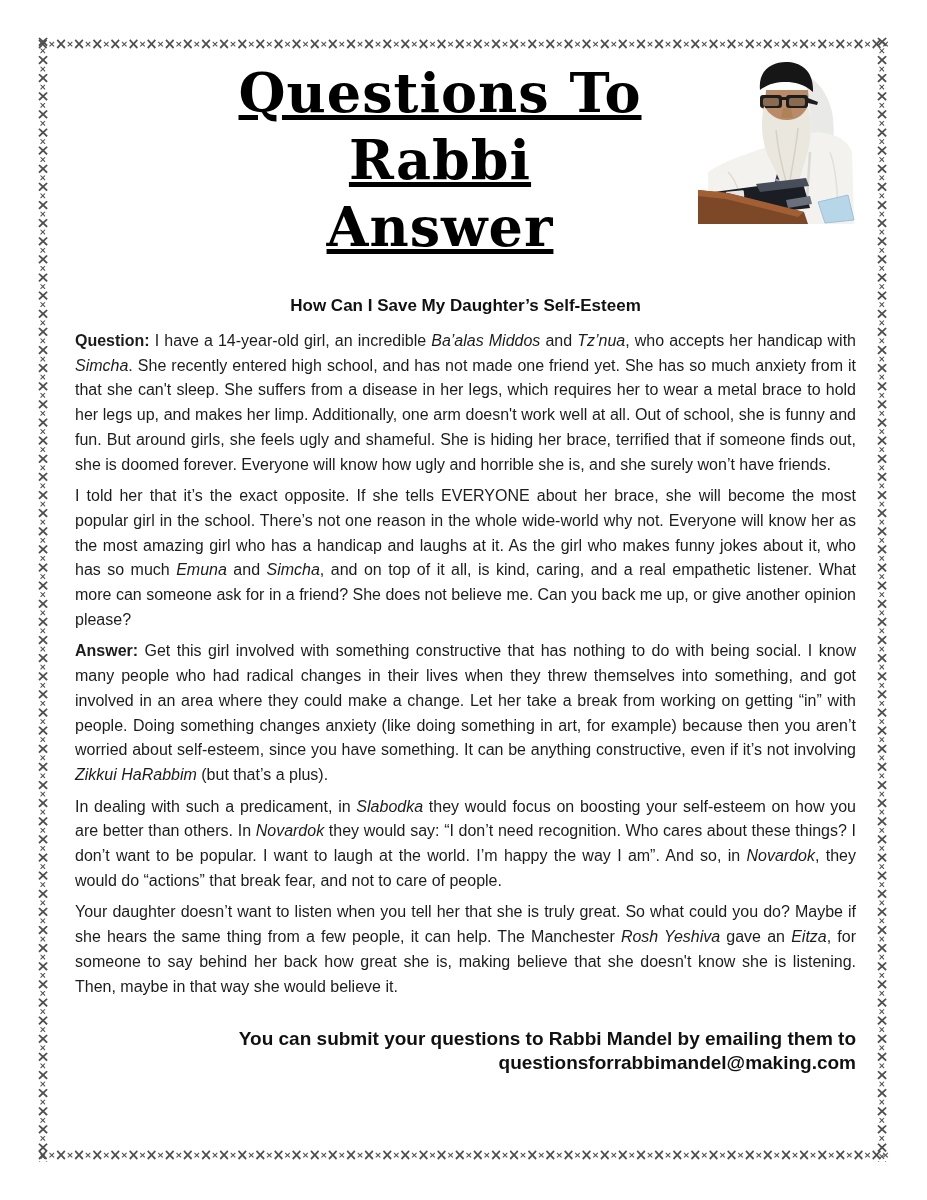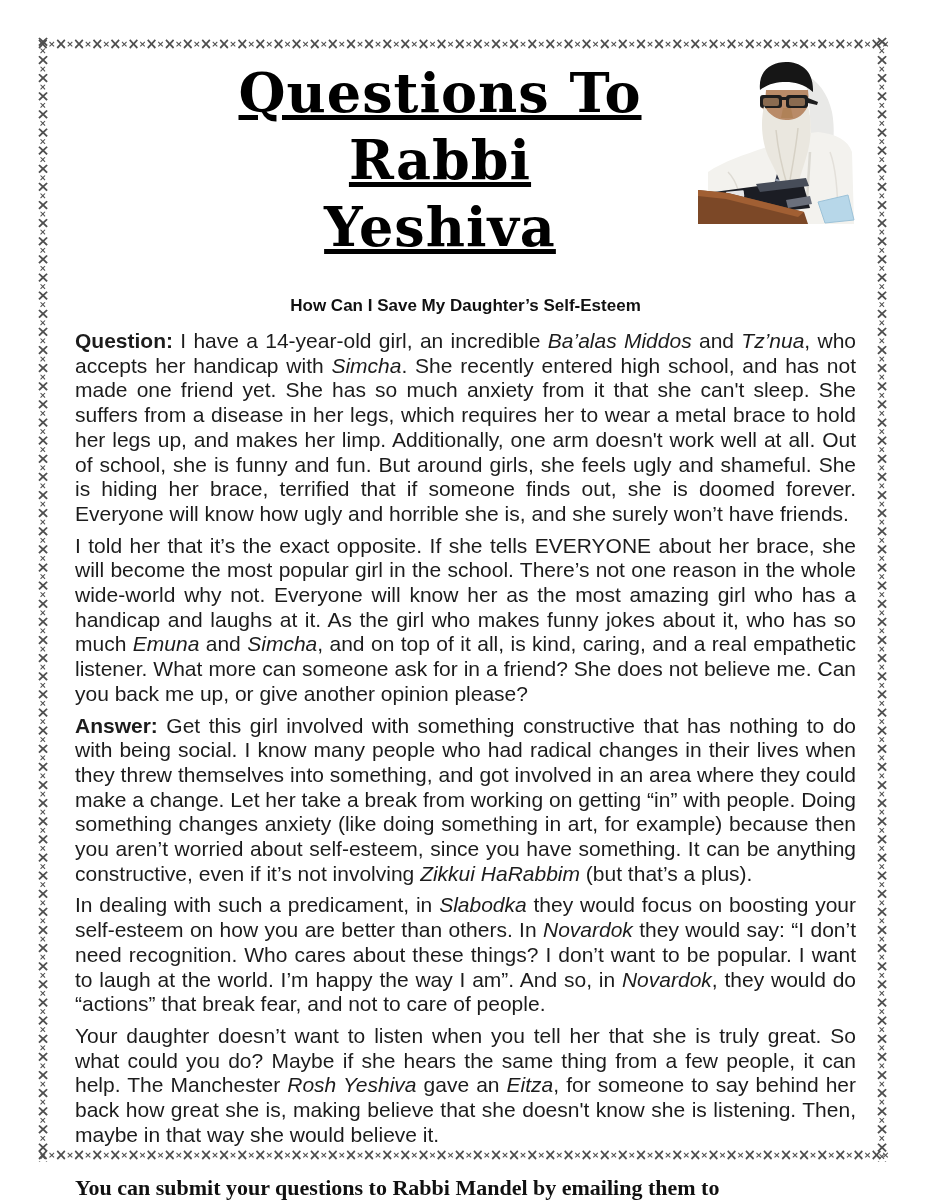--- a/index.html
+++ b/index.html
@@ -25,40 +25,40 @@
     font-family:"DejaVu Serif", serif;font-weight:bold;color:#000;
     font-size:54px;line-height:67px;letter-spacing:1px;
   }
   .photo{position:absolute;left:698px;top:60px;}
 
   .content{position:absolute;left:75px;top:294px;width:781px;}
   .subtitle{
     text-align:center;font-weight:bold;font-size:17px;line-height:24px;margin:0 0 11px 0;color:#111;
   }
   .content p{
-    margin:0 0 7px 0;text-align:justify;font-size:21px;line-height:24.7px;color:#1c1c1c;
+    margin:0 0 7px 0;text-align:justify;font-size:16px;line-height:24.7px;color:#1c1c1c;
   }
   .content p span.b{font-weight:bold;}
   .content p span.i{font-style:italic;}
   .footer{
-    margin-top:28px;text-align:left;font-weight:bold;font-size:22px;line-height:24px;color:#111;font-family:Liberation Serif, serif;
+    margin-top:28px;text-align:right;font-weight:bold;font-size:19px;line-height:24px;color:#111;
   }
 </style>
 </head>
 <body>
 
 <div class="border-strip" id="b-top" style="color: rgb(79, 79, 79);"><span class="bx">×</span><span class="sx">×</span><span class="bx">×</span><span class="sx">×</span><span class="bx">×</span><span class="sx">×</span><span class="bx">×</span><span class="sx">×</span><span class="bx">×</span><span class="sx">×</span><span class="bx">×</span><span class="sx">×</span><span class="bx">×</span><span class="sx">×</span><span class="bx">×</span><span class="sx">×</span><span class="bx">×</span><span class="sx">×</span><span class="bx">×</span><span class="sx">×</span><span class="bx">×</span><span class="sx">×</span><span class="bx">×</span><span class="sx">×</span><span class="bx">×</span><span class="sx">×</span><span class="bx">×</span><span class="sx">×</span><span class="bx">×</span><span class="sx">×</span><span class="bx">×</span><span class="sx">×</span><span class="bx">×</span><span class="sx">×</span><span class="bx">×</span><span class="sx">×</span><span class="bx">×</span><span class="sx">×</span><span class="bx">×</span><span class="sx">×</span><span class="bx">×</span><span class="sx">×</span><span class="bx">×</span><span class="sx">×</span><span class="bx">×</span><span class="sx">×</span><span class="bx">×</span><span class="sx">×</span><span class="bx">×</span><span class="sx">×</span><span class="bx">×</span><span class="sx">×</span><span class="bx">×</span><span class="sx">×</span><span class="bx">×</span><span class="sx">×</span><span class="bx">×</span><span class="sx">×</span><span class="bx">×</span><span class="sx">×</span><span class="bx">×</span><span class="sx">×</span><span class="bx">×</span><span class="sx">×</span><span class="bx">×</span><span class="sx">×</span><span class="bx">×</span><span class="sx">×</span><span class="bx">×</span><span class="sx">×</span><span class="bx">×</span><span class="sx">×</span><span class="bx">×</span><span class="sx">×</span><span class="bx">×</span><span class="sx">×</span><span class="bx">×</span><span class="sx">×</span><span class="bx">×</span><span class="sx">×</span><span class="bx">×</span><span class="sx">×</span><span class="bx">×</span><span class="sx">×</span><span class="bx">×</span><span class="sx">×</span><span class="bx">×</span><span class="sx">×</span><span class="bx">×</span><span class="sx">×</span><span class="bx">×</span><span class="sx">×</span><span class="bx">×</span><span class="sx">×</span><span class="bx">×</span></div>
 <div class="border-strip" id="b-bottom" style="color: rgb(79, 79, 79);"><span class="bx">×</span><span class="sx">×</span><span class="bx">×</span><span class="sx">×</span><span class="bx">×</span><span class="sx">×</span><span class="bx">×</span><span class="sx">×</span><span class="bx">×</span><span class="sx">×</span><span class="bx">×</span><span class="sx">×</span><span class="bx">×</span><span class="sx">×</span><span class="bx">×</span><span class="sx">×</span><span class="bx">×</span><span class="sx">×</span><span class="bx">×</span><span class="sx">×</span><span class="bx">×</span><span class="sx">×</span><span class="bx">×</span><span class="sx">×</span><span class="bx">×</span><span class="sx">×</span><span class="bx">×</span><span class="sx">×</span><span class="bx">×</span><span class="sx">×</span><span class="bx">×</span><span class="sx">×</span><span class="bx">×</span><span class="sx">×</span><span class="bx">×</span><span class="sx">×</span><span class="bx">×</span><span class="sx">×</span><span class="bx">×</span><span class="sx">×</span><span class="bx">×</span><span class="sx">×</span><span class="bx">×</span><span class="sx">×</span><span class="bx">×</span><span class="sx">×</span><span class="bx">×</span><span class="sx">×</span><span class="bx">×</span><span class="sx">×</span><span class="bx">×</span><span class="sx">×</span><span class="bx">×</span><span class="sx">×</span><span class="bx">×</span><span class="sx">×</span><span class="bx">×</span><span class="sx">×</span><span class="bx">×</span><span class="sx">×</span><span class="bx">×</span><span class="sx">×</span><span class="bx">×</span><span class="sx">×</span><span class="bx">×</span><span class="sx">×</span><span class="bx">×</span><span class="sx">×</span><span class="bx">×</span><span class="sx">×</span><span class="bx">×</span><span class="sx">×</span><span class="bx">×</span><span class="sx">×</span><span class="bx">×</span><span class="sx">×</span><span class="bx">×</span><span class="sx">×</span><span class="bx">×</span><span class="sx">×</span><span class="bx">×</span><span class="sx">×</span><span class="bx">×</span><span class="sx">×</span><span class="bx">×</span><span class="sx">×</span><span class="bx">×</span><span class="sx">×</span><span class="bx">×</span><span class="sx">×</span><span class="bx">×</span><span class="sx">×</span><span class="bx">×</span><span class="sx">×</span><span class="bx">×</span></div>
 <div class="border-strip vert" id="b-left" style="color: rgb(79, 79, 79);"><span class="bx">×</span><span class="sx">×</span><span class="bx">×</span><span class="sx">×</span><span class="bx">×</span><span class="sx">×</span><span class="bx">×</span><span class="sx">×</span><span class="bx">×</span><span class="sx">×</span><span class="bx">×</span><span class="sx">×</span><span class="bx">×</span><span class="sx">×</span><span class="bx">×</span><span class="sx">×</span><span class="bx">×</span><span class="sx">×</span><span class="bx">×</span><span class="sx">×</span><span class="bx">×</span><span class="sx">×</span><span class="bx">×</span><span class="sx">×</span><span class="bx">×</span><span class="sx">×</span><span class="bx">×</span><span class="sx">×</span><span class="bx">×</span><span class="sx">×</span><span class="bx">×</span><span class="sx">×</span><span class="bx">×</span><span class="sx">×</span><span class="bx">×</span><span class="sx">×</span><span class="bx">×</span><span class="sx">×</span><span class="bx">×</span><span class="sx">×</span><span class="bx">×</span><span class="sx">×</span><span class="bx">×</span><span class="sx">×</span><span class="bx">×</span><span class="sx">×</span><span class="bx">×</span><span class="sx">×</span><span class="bx">×</span><span class="sx">×</span><span class="bx">×</span><span class="sx">×</span><span class="bx">×</span><span class="sx">×</span><span class="bx">×</span><span class="sx">×</span><span class="bx">×</span><span class="sx">×</span><span class="bx">×</span><span class="sx">×</span><span class="bx">×</span><span class="sx">×</span><span class="bx">×</span><span class="sx">×</span><span class="bx">×</span><span class="sx">×</span><span class="bx">×</span><span class="sx">×</span><span class="bx">×</span><span class="sx">×</span><span class="bx">×</span><span class="sx">×</span><span class="bx">×</span><span class="sx">×</span><span class="bx">×</span><span class="sx">×</span><span class="bx">×</span><span class="sx">×</span><span class="bx">×</span><span class="sx">×</span><span class="bx">×</span><span class="sx">×</span><span class="bx">×</span><span class="sx">×</span><span class="bx">×</span><span class="sx">×</span><span class="bx">×</span><span class="sx">×</span><span class="bx">×</span><span class="sx">×</span><span class="bx">×</span><span class="sx">×</span><span class="bx">×</span><span class="sx">×</span><span class="bx">×</span><span class="sx">×</span><span class="bx">×</span><span class="sx">×</span><span class="bx">×</span><span class="sx">×</span><span class="bx">×</span><span class="sx">×</span><span class="bx">×</span><span class="sx">×</span><span class="bx">×</span><span class="sx">×</span><span class="bx">×</span><span class="sx">×</span><span class="bx">×</span><span class="sx">×</span><span class="bx">×</span><span class="sx">×</span><span class="bx">×</span><span class="sx">×</span><span class="bx">×</span><span class="sx">×</span><span class="bx">×</span><span class="sx">×</span><span class="bx">×</span><span class="sx">×</span><span class="bx">×</span><span class="sx">×</span><span class="bx">×</span><span class="sx">×</span><span class="bx">×</span></div>
 <div class="border-strip vert" id="b-right" style="color: rgb(79, 79, 79);"><span class="bx">×</span><span class="sx">×</span><span class="bx">×</span><span class="sx">×</span><span class="bx">×</span><span class="sx">×</span><span class="bx">×</span><span class="sx">×</span><span class="bx">×</span><span class="sx">×</span><span class="bx">×</span><span class="sx">×</span><span class="bx">×</span><span class="sx">×</span><span class="bx">×</span><span class="sx">×</span><span class="bx">×</span><span class="sx">×</span><span class="bx">×</span><span class="sx">×</span><span class="bx">×</span><span class="sx">×</span><span class="bx">×</span><span class="sx">×</span><span class="bx">×</span><span class="sx">×</span><span class="bx">×</span><span class="sx">×</span><span class="bx">×</span><span class="sx">×</span><span class="bx">×</span><span class="sx">×</span><span class="bx">×</span><span class="sx">×</span><span class="bx">×</span><span class="sx">×</span><span class="bx">×</span><span class="sx">×</span><span class="bx">×</span><span class="sx">×</span><span class="bx">×</span><span class="sx">×</span><span class="bx">×</span><span class="sx">×</span><span class="bx">×</span><span class="sx">×</span><span class="bx">×</span><span class="sx">×</span><span class="bx">×</span><span class="sx">×</span><span class="bx">×</span><span class="sx">×</span><span class="bx">×</span><span class="sx">×</span><span class="bx">×</span><span class="sx">×</span><span class="bx">×</span><span class="sx">×</span><span class="bx">×</span><span class="sx">×</span><span class="bx">×</span><span class="sx">×</span><span class="bx">×</span><span class="sx">×</span><span class="bx">×</span><span class="sx">×</span><span class="bx">×</span><span class="sx">×</span><span class="bx">×</span><span class="sx">×</span><span class="bx">×</span><span class="sx">×</span><span class="bx">×</span><span class="sx">×</span><span class="bx">×</span><span class="sx">×</span><span class="bx">×</span><span class="sx">×</span><span class="bx">×</span><span class="sx">×</span><span class="bx">×</span><span class="sx">×</span><span class="bx">×</span><span class="sx">×</span><span class="bx">×</span><span class="sx">×</span><span class="bx">×</span><span class="sx">×</span><span class="bx">×</span><span class="sx">×</span><span class="bx">×</span><span class="sx">×</span><span class="bx">×</span><span class="sx">×</span><span class="bx">×</span><span class="sx">×</span><span class="bx">×</span><span class="sx">×</span><span class="bx">×</span><span class="sx">×</span><span class="bx">×</span><span class="sx">×</span><span class="bx">×</span><span class="sx">×</span><span class="bx">×</span><span class="sx">×</span><span class="bx">×</span><span class="sx">×</span><span class="bx">×</span><span class="sx">×</span><span class="bx">×</span><span class="sx">×</span><span class="bx">×</span><span class="sx">×</span><span class="bx">×</span><span class="sx">×</span><span class="bx">×</span><span class="sx">×</span><span class="bx">×</span><span class="sx">×</span><span class="bx">×</span><span class="sx">×</span><span class="bx">×</span><span class="sx">×</span><span class="bx">×</span></div>
 
 <h1 class="title" style="margin:0;text-decoration:underline;">
   <div>Questions To</div>
   <div>Rabbi</div>
-  <div>Yeshiva</div>
+  <div>Answer</div>
 </h1>
 
 <svg class="photo" width="170" height="164" viewBox="0 0 170 164" xmlns="http://www.w3.org/2000/svg">
   <rect x="0" y="0" width="170" height="164" fill="#ffffff"></rect>
 
   <path d="M106,14 C120,20 130,34 134,52 C137,68 136,86 132,98 L112,102 C114,72 112,40 106,14 Z" fill="#e9e9e7"></path>
 
   <path d="M10,164 L10,112 C24,102 48,94 66,88 C76,84 84,80 90,76 L120,72 C138,74 150,80 154,92 L156,164 Z" fill="#f3f2ee"></path>
   <path d="M30,112 C40,122 44,140 44,162" stroke="#dedbd4" stroke-width="1.5" fill="none"></path>
   <path d="M132,92 C138,108 140,130 140,162" stroke="#e3e0da" stroke-width="1.5" fill="none"></path>

